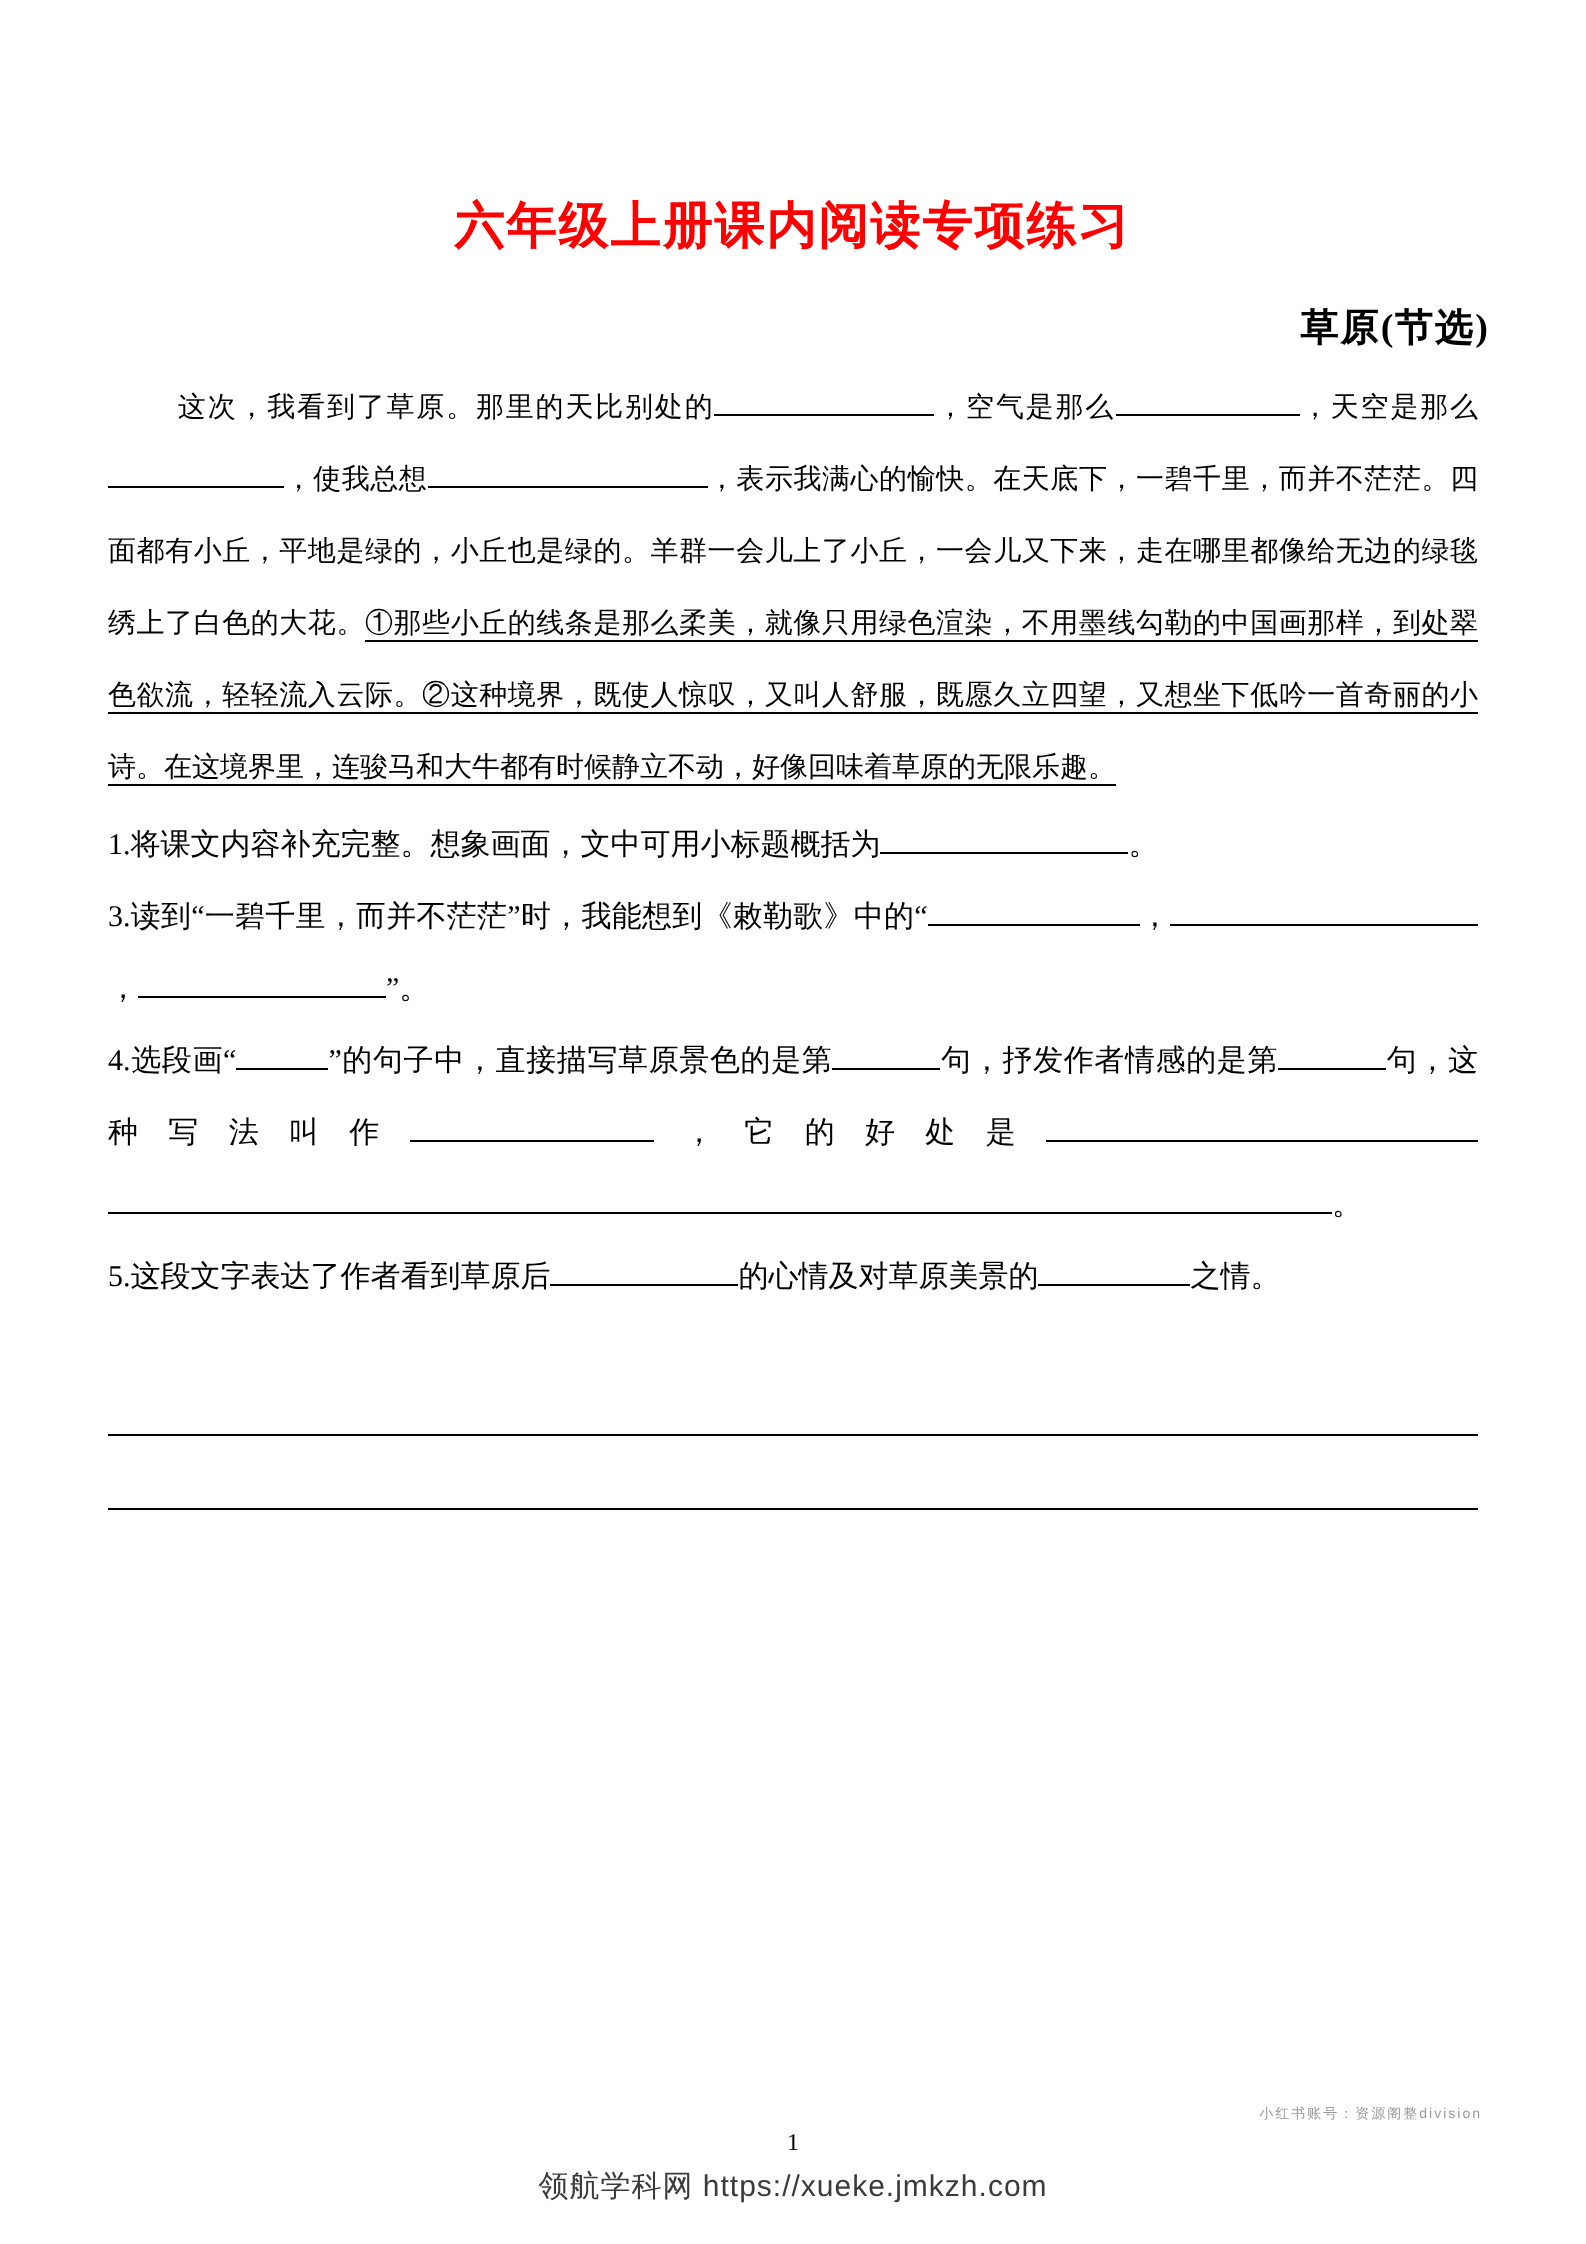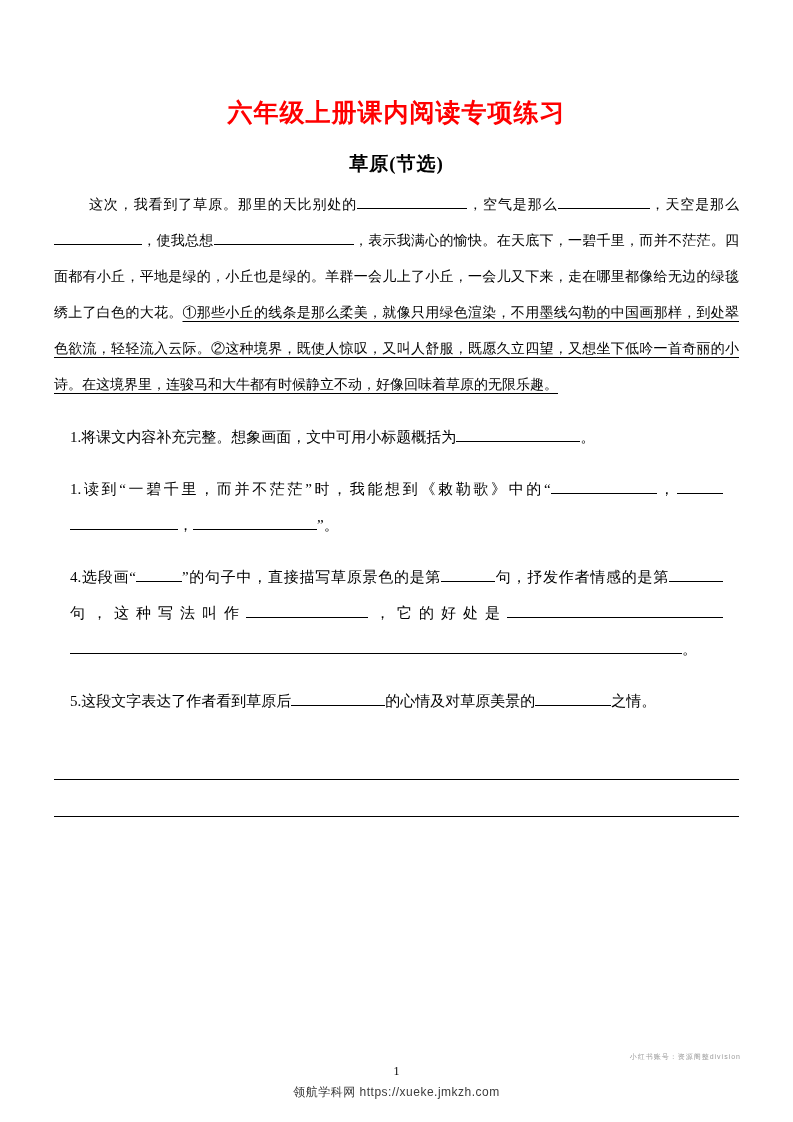--- a/index.html
+++ b/index.html
@@ -26,21 +26,21 @@
   .doc-title {
     text-align: center;
     color: #ff0000;
     font-size: 25px;
     font-weight: bold;
     letter-spacing: 1px;
     margin: 18px 0 0 0;
     font-family: "Liberation Sans", "DejaVu Sans", sans-serif;
   }
   .sub-title {
-    text-align: center;
+    text-align: right;
     font-size: 19px;
     margin: 22px 0 10px 0;
     font-family: "Liberation Serif", "DejaVu Serif", serif;
     letter-spacing: 1px;
   }
   .body-text {
     font-size: 14px;
     line-height: 36px;
     text-align: justify;
     margin: 0;
@@ -56,21 +56,21 @@
     vertical-align: baseline;
     height: 17px;
   }
   .u {
     text-decoration: underline;
     text-underline-offset: 4px;
   }
   .q {
     font-size: 15px;
     line-height: 36px;
-    margin: 16px;
+    margin: 0;
     padding: 0 6px;
     text-align: justify;
   }
   .q-block {
     margin-top: 2px;
   }
   .answer-lines {
     margin-top: 24px;
     padding: 0 6px;
   }
@@ -86,21 +86,21 @@
     text-align: center;
     font-size: 12px;
     font-family: "Liberation Serif", "DejaVu Serif", serif;
   }
   .footer {
     position: absolute;
     left: 0;
     right: 0;
     top: 1068px;
     text-align: center;
-    font-size: 12px;
+    font-size: 15px;
     color: #3b3b3b;
     font-family: "Liberation Sans", "DejaVu Sans", sans-serif;
     letter-spacing: 0.5px;
   }
   .watermark {
     position: absolute;
     right: 52px;
     top: 1036px;
     font-size: 7px;
     color: #9a9a9a;
@@ -123,21 +123,21 @@
   </div>
 
   <div class="q-block">
 
     <p class="q">
       <span>1.将课文内容补充完整。想象画面，文中可用小标题概括为</span><span class="blank" style="width:124px"></span><span>。</span>
     </p>
 
 
     <p class="q">
-      <span>1.读到“一碧千里，而并不茫茫”时，我能想到《敕勒歌》中的“</span><span class="blank" style="width:106px"></span><span>，</span><span class="blank" style="width:46px"></span><span class="blank" style="width:108px"></span><span>，</span><span class="blank" style="width:124px"></span><span>”。</span>
+      <span>3.读到“一碧千里，而并不茫茫”时，我能想到《敕勒歌》中的“</span><span class="blank" style="width:106px"></span><span>，</span><span class="blank" style="width:46px"></span><span class="blank" style="width:108px"></span><span>，</span><span class="blank" style="width:124px"></span><span>”。</span>
     </p>
 
     <p class="q">
       <span>4.选段画“</span><span class="blank" style="width:46px"></span><span>”的句子中，直接描写草原景色的是第</span><span class="blank" style="width:54px"></span><span>句，抒发作者情感的是第</span><span class="blank" style="width:54px"></span><span>句，这种写法叫作</span><span class="blank" style="width:122px"></span><span>，它的好处是</span><span class="blank" style="width:216px"></span><span class="blank" style="width:612px"></span><span>。</span>
     </p>
 
     <p class="q">
       <span>5.这段文字表达了作者看到草原后</span><span class="blank" style="width:94px"></span><span>的心情及对草原美景的</span><span class="blank" style="width:76px"></span><span>之情。</span>
     </p>
 

